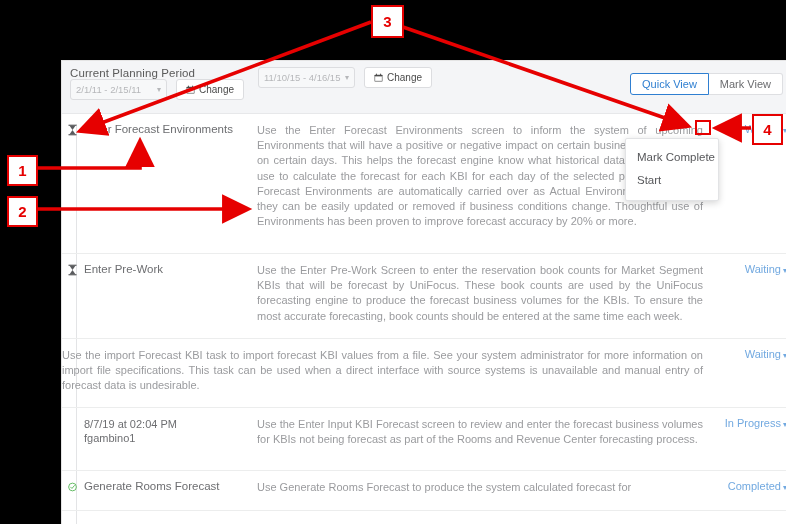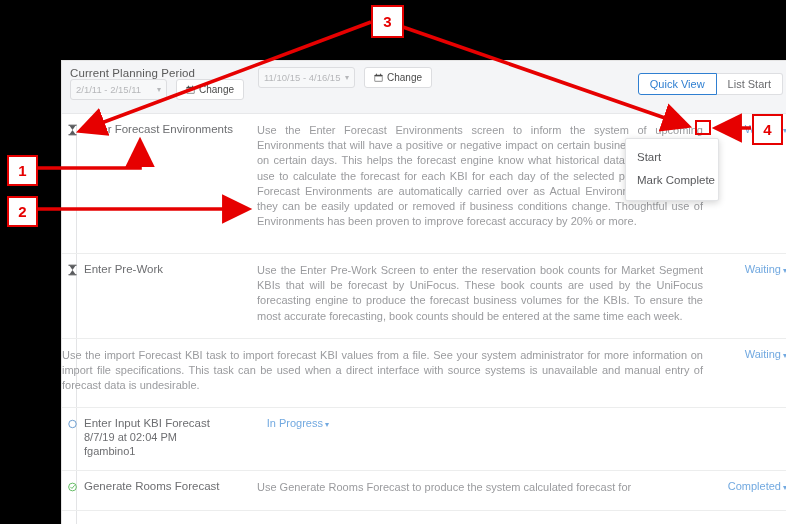--- a/index.html
+++ b/index.html
@@ -144,21 +144,21 @@
             <rect x="3.5" y="1.2" width="1.6" height="3" fill="#4a4a4a"></rect>
             <rect x="10.9" y="1.2" width="1.6" height="3" fill="#4a4a4a"></rect>
           </svg>
           <span>Change</span>
         </div>
       </div>
     </div>
 
     <div id="view-switch">
       <div class="view-btn first active">Quick View</div>
-      <div class="view-btn last">List Start</div>
+      <div class="view-btn last">Mark View</div>
     </div>
   </div>
 
   <div id="task-scroll">
     <div id="timeline-line"></div>
 
     <div class="task-row" style="min-height:140px;">
       <div class="task-left">
         <div class="task-head">
           <svg class="st-ico" viewBox="0 0 16 18">
@@ -196,29 +196,24 @@
 
     <div class="task-row" style="min-height:69px;">
       <div class="task-desc">Use the import Forecast KBI task to import forecast KBI values from a file. See your system administrator for more information on import file specifications. This task can be used when a direct interface with source systems is unavailable and manual entry of forecast data is undesirable.</div>
       <div class="task-status">
         <span>Waiting</span><span class="caret">▾</span>
       </div>
     </div>
 
     <div class="task-row" style="min-height:63px;">
       <div class="task-left">
-        <div class="task-head">
-          <svg class="st-ico" viewBox="0 0 16 18">
-            <circle cx="8" cy="9" r="5.6" fill="none" stroke="#6f9fd0" stroke-width="1.5"></circle>
-          </svg>
-          <span class="task-title">Enter Input KBI Forecast</span>
-        </div>
         <div class="task-meta">8/7/19 at 02:04 PM</div>
         <div class="task-meta">fgambino1</div>
       </div>
+      <div class="task-desc">Use the Enter Input KBI Forecast screen to review and enter the forecast business volumes for KBIs not being forecast as part of the Rooms and Revenue Center forecasting process.</div>
       <div class="task-status">
         <span>In Progress</span><span class="caret">▾</span>
       </div>
     </div>
 
     <div class="task-row" style="min-height:40px;">
       <div class="task-left">
         <div class="task-head">
           <svg class="st-ico" viewBox="0 0 16 18">
             <circle cx="8" cy="9" r="5.8" fill="none" stroke="#5cb85c" stroke-width="1.4"></circle>
@@ -233,22 +228,22 @@
       </div>
     </div>
 
     <div id="scroll-track">
       <div id="scroll-thumb"></div>
       <div id="scroll-thumb2"></div>
     </div>
   </div>
 
   <div id="status-menu">
+    <div class="menu-item">Mark Complete</div>
     <div class="menu-item">Start</div>
-    <div class="menu-item">Mark Complete</div>
   </div>
 </div>
 
 <svg id="annots">
   <defs>
     <marker id="ah" markerWidth="9" markerHeight="9" refX="7.2" refY="4.5" orient="auto">
       <path d="M0,0.4 L8.4,4.5 L0,8.6 Z" fill="#e60000"></path>
     </marker>
   </defs>
 

